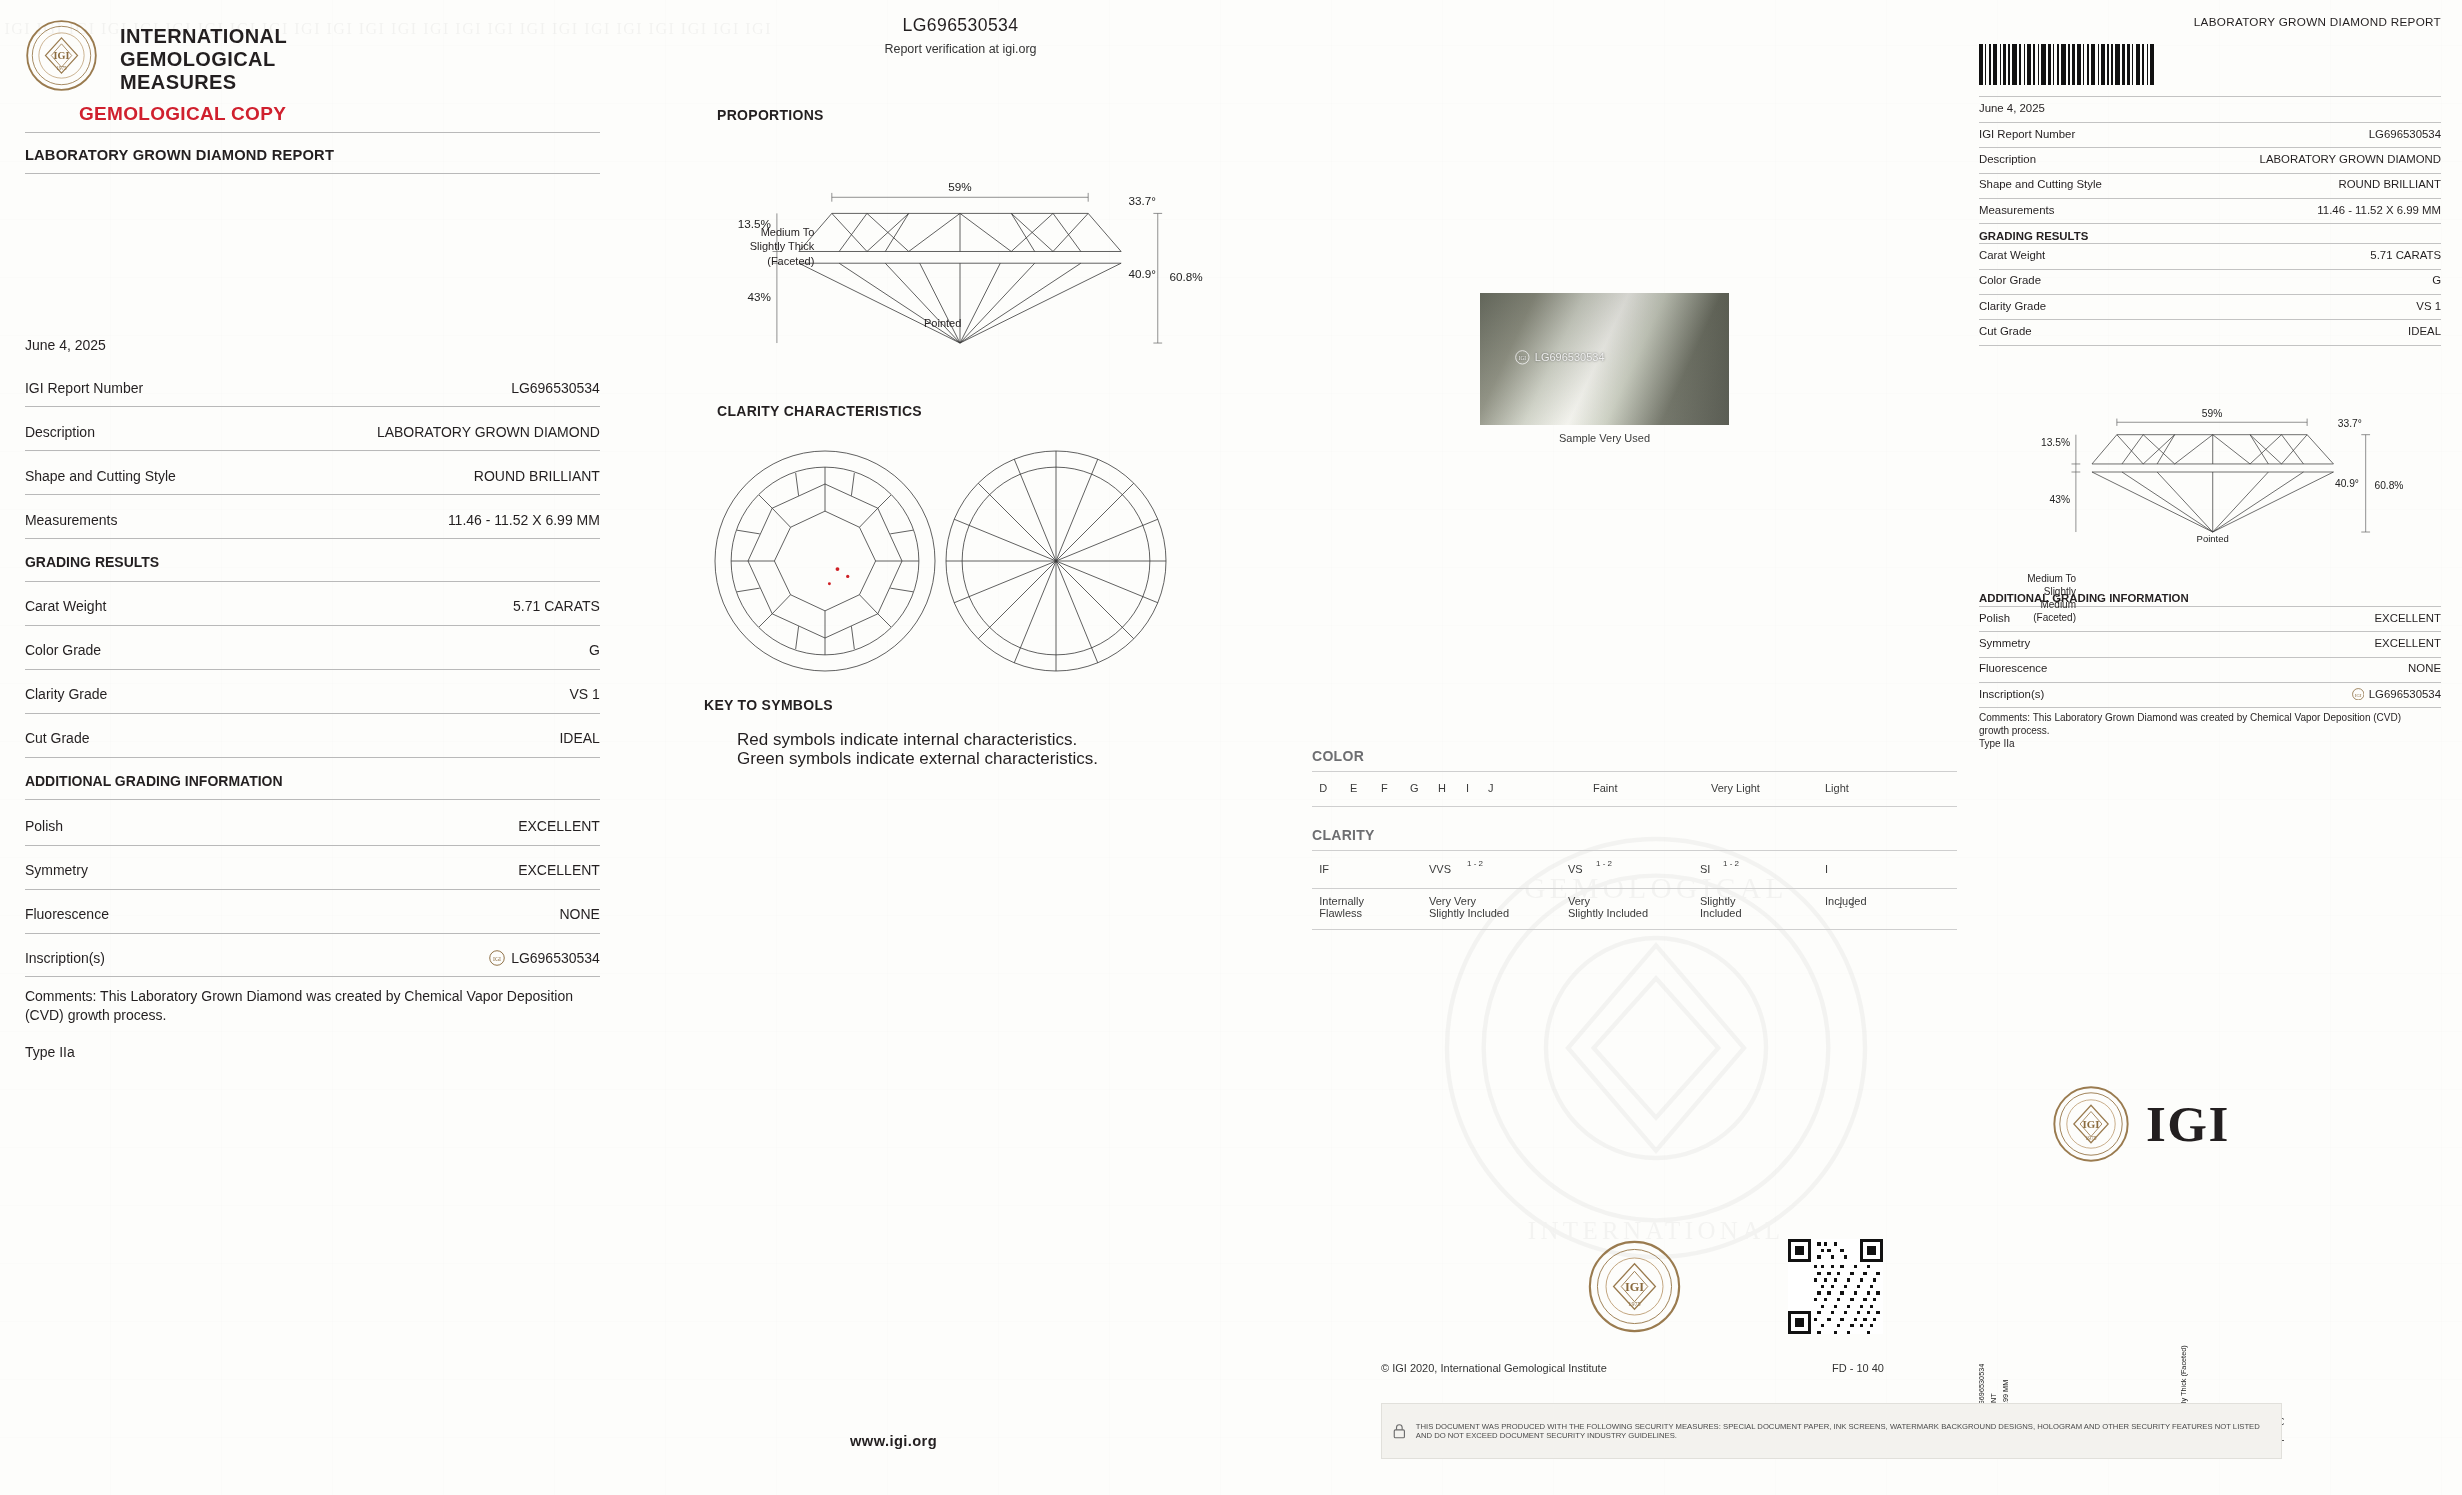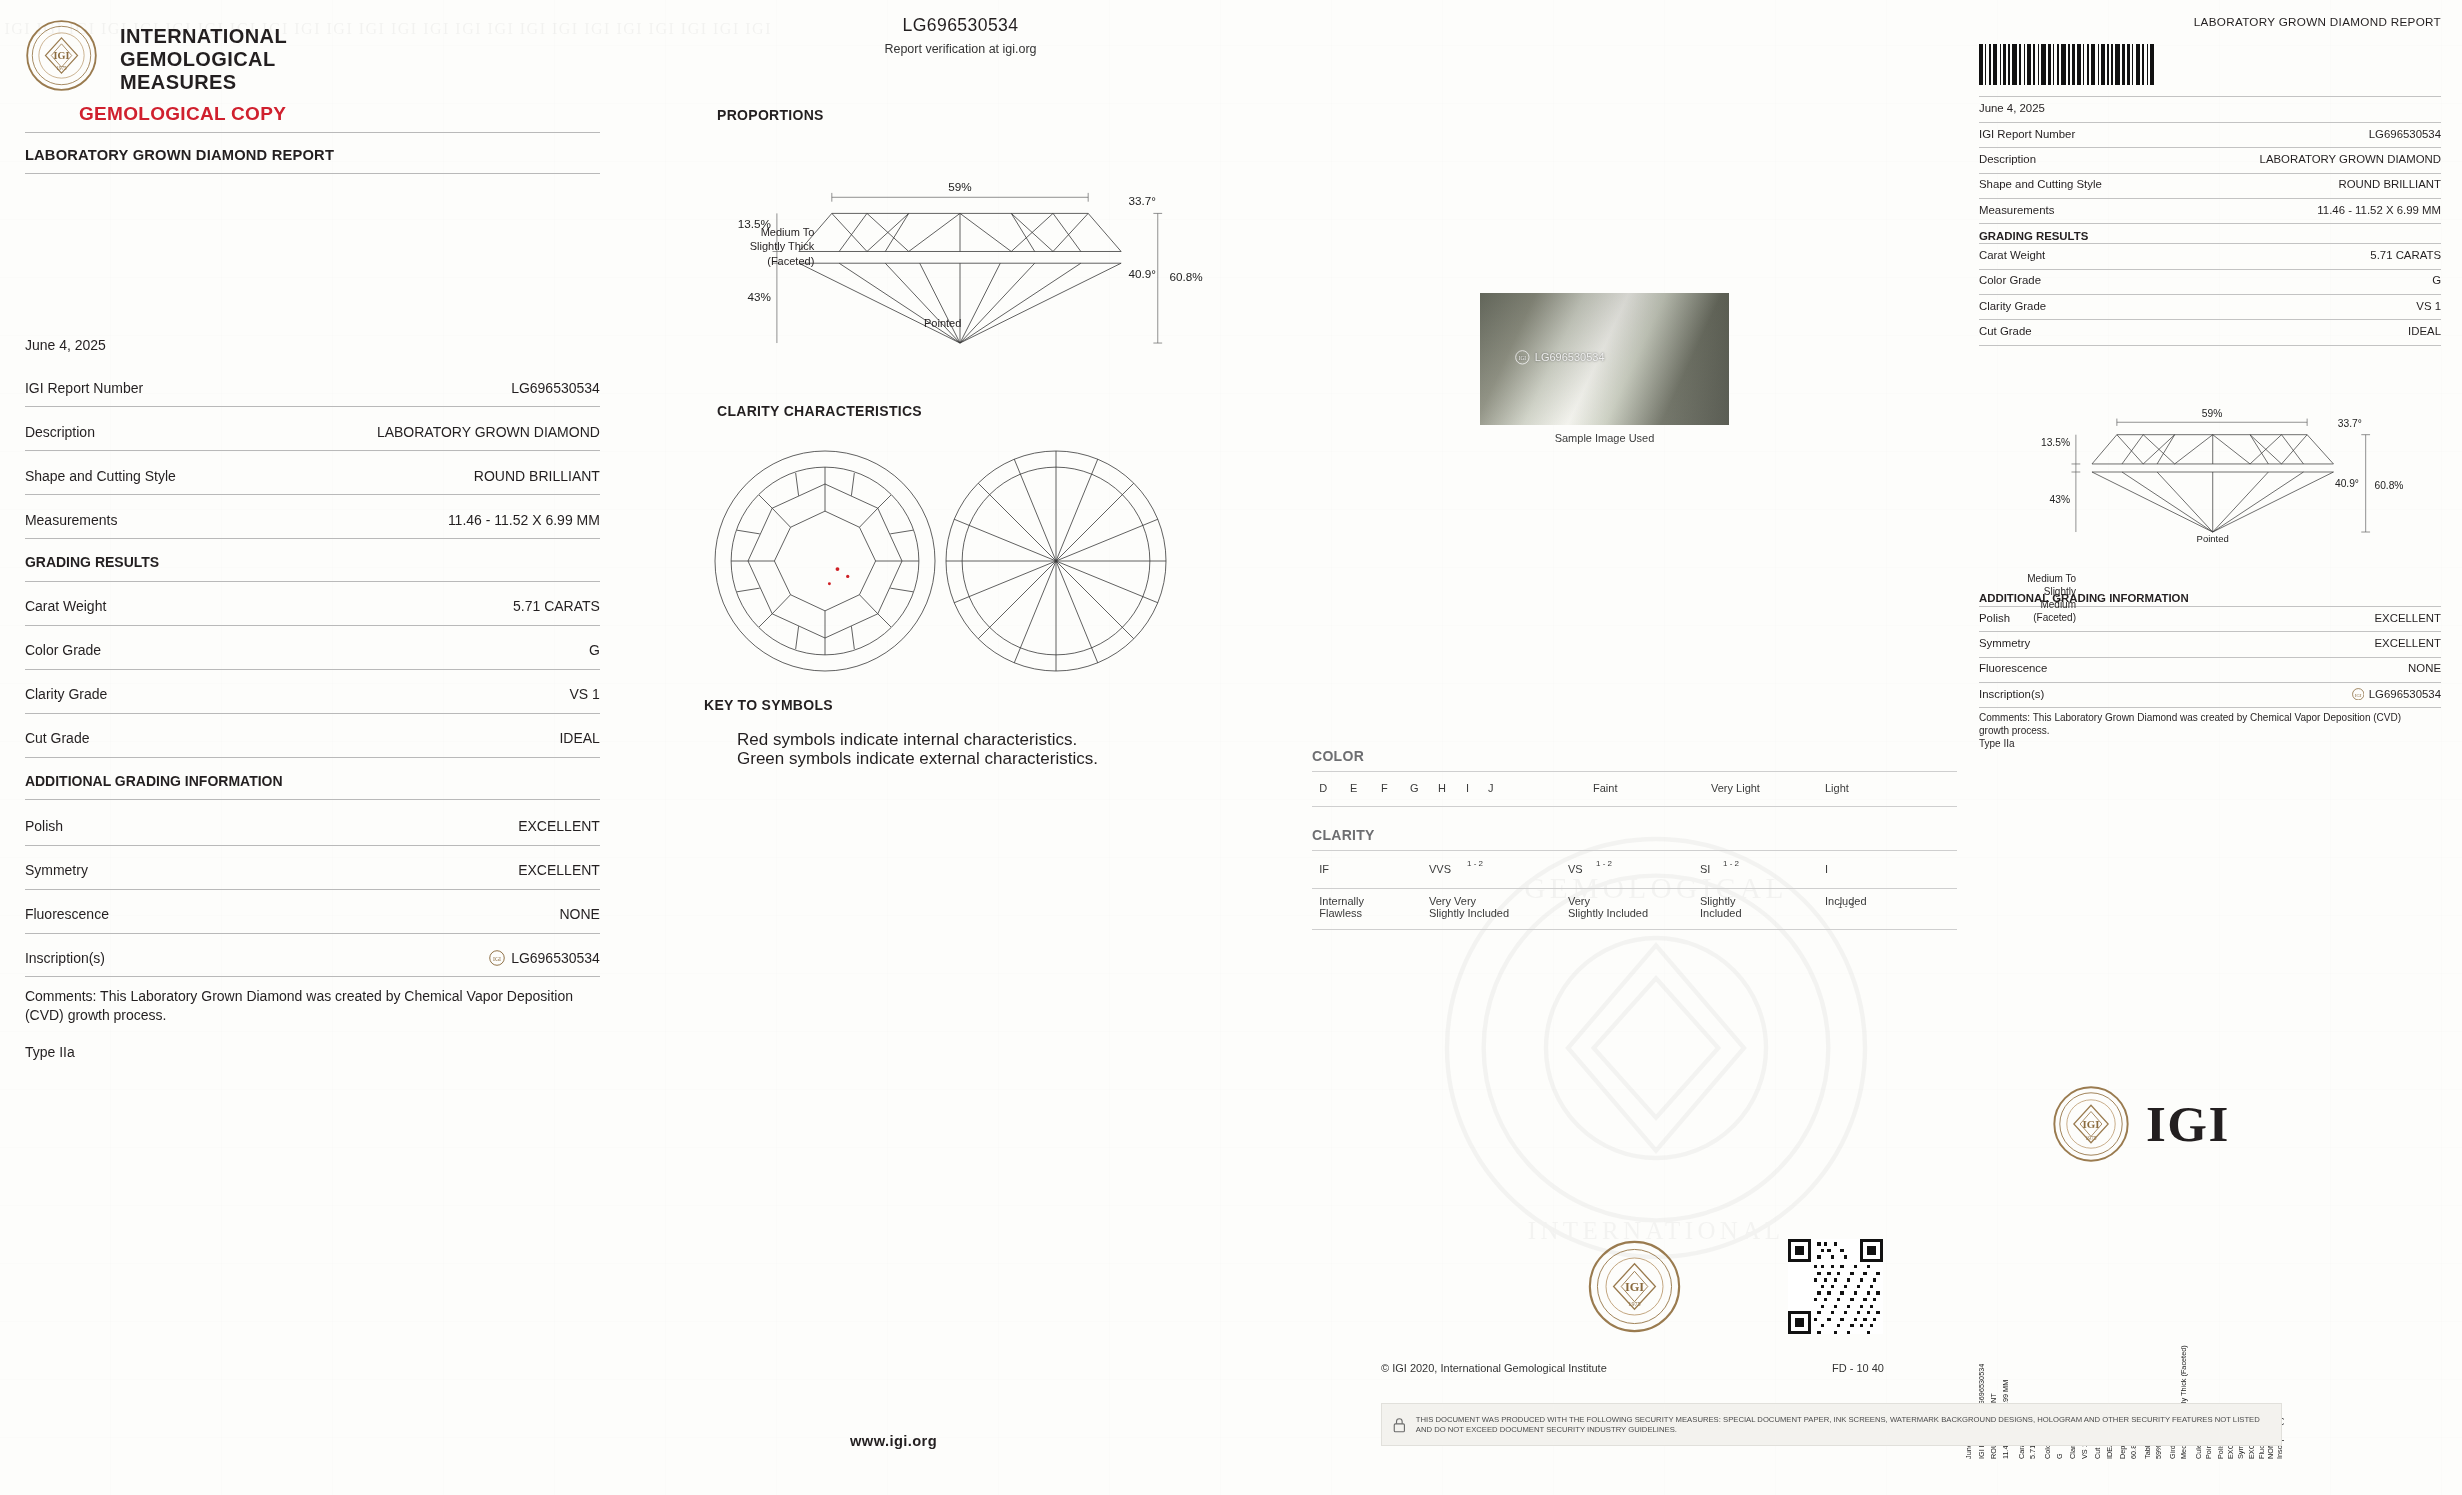--- a/index.html
+++ b/index.html
@@ -102,21 +102,21 @@
     display:flex; align-items:center; gap:5.1px; text-shadow:0 0 2.2px rgba(0,0,0,.6);
   }
   .sample-cap { text-align:center; font-size:11px; color:#3b3b3b; margin-top:6.6px; }
 
   
   .copyline { position:absolute; left:1381px; top:1362px; font-size:11px; color:#333; }
   .fd { position:absolute; left:1832px; top:1362px; font-size:11px; color:#333; }
   .wwwigi { position:absolute; left:850px; top:1433px; font-size:14.7px; font-weight:bold; letter-spacing:0.4px; }
 
   .securitybar {
-    position:absolute; left:1381px; top:1403px; width:901px; height:43px;
+    position:absolute; left:1381px; top:1403px; width:901px; height:56px;
     background:#f3f2ee; border:0.7px solid #e1e0db;
     display:flex; align-items:center; gap:8.8px; padding:0 10.3px; box-sizing:border-box;
   }
   .securitybar .txt { font-size:7.7px; color:#4a4a4a; line-height:9.5px; }
 
   
   .qr { position:absolute; left:1788px; top:1239px; width:95px; height:95px; }
 
   
   .vcard { position:absolute; left:1958px; top:1217px; width:322px; height:249px; }
@@ -394,21 +394,21 @@
   <div class="sample">
     <div class="sample-img">
       <div class="sample-insc">
         <svg width="14.7" height="14.7" viewBox="0 0 22 22" style="font-size:15px">
           <circle cx="11" cy="11" r="10" fill="none" stroke="#fff" stroke-width="1.3"></circle>
           <text x="11" y="15" text-anchor="middle" font-size="8" fill="#fff" font-family="Liberation Serif, serif">IGI</text>
         </svg>
         <span>LG696530534</span>
       </div>
     </div>
-    <div class="sample-cap">Sample Image Used</div>
+    <div class="sample-cap">Sample Very Used</div>
   </div>
 
   <div class="scaleblock">
     <div class="scale-title">COLOR</div>
     <div class="thin" style="margin-top:7.3px"></div>
     <div class="scale-row" style="height:34px">
       <span style="left:7.3px; top:10.3px;">D</span>
       <span style="left:38px; top:10.3px;">E</span>
       <span style="left:69px; top:10.3px;">F</span>
       <span style="left:98px; top:10.3px;">G</span>

